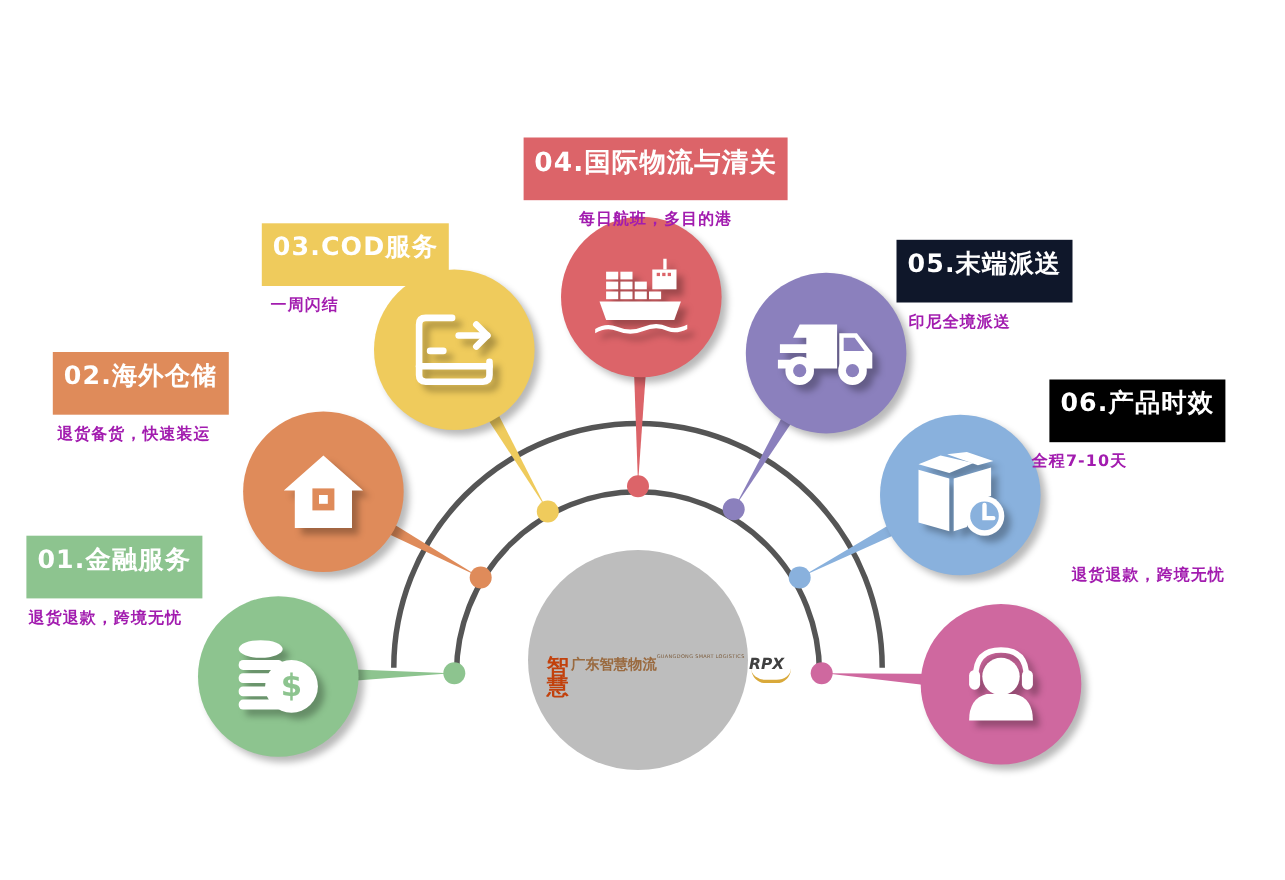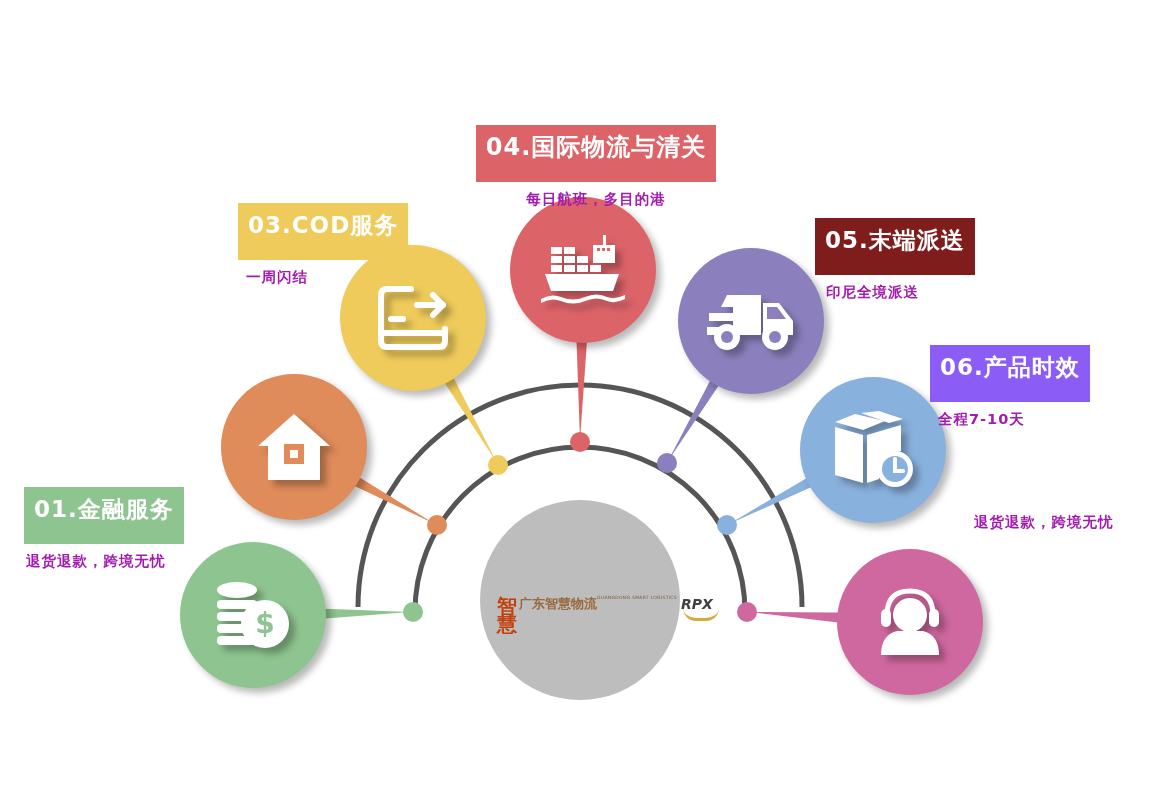--- a/index.html
+++ b/index.html
@@ -154,38 +154,42 @@
         <path d="M4 68 Q4 48 20 44 L46 44 Q62 48 62 68 Z"></path>
       </g>
     </svg>
   </div>
 
   <div class="label" style="left:24px;top:487px;">
     <div class="tag" style="background:#8dc48f;">01.金融服务</div>
     <div class="sub" style="margin-left:2px;">退货退款，跨境无忧</div>
   </div>
 
+  <div class="label" style="left:48px;top:320px;">
+    <div class="tag" style="background:#df8b5a;">02.海外仓储</div>
+    <div class="sub" style="margin-left:4px;">退货备货，快速装运</div>
+  </div>
 
   <div class="label" style="left:238px;top:203px;">
     <div class="tag" style="background:#efcb5c;">03.COD服务</div>
     <div class="sub" style="margin-left:8px;">一周闪结</div>
   </div>
 
   <div class="label" style="left:470px;top:125px;text-align:center;width:252px;">
     <div class="tag" style="background:#dc6469;font-size:24px;">04.国际物流与清关</div>
     <div class="sub">每日航班，多目的港</div>
   </div>
 
   <div class="label" style="left:815px;top:218px;">
-    <div class="tag" style="background:#7f1d1d;">05.末端派送</div>
+    <div class="tag" style="background:#0f172a;">05.末端派送</div>
     <div class="sub" style="margin-left:11px;">印尼全境派送</div>
   </div>
 
   <div class="label" style="left:930px;top:345px;">
-    <div class="tag" style="background:#8b5cf6;">06.产品时效</div>
+    <div class="tag" style="background:#000000;margin-left:24px;">06.产品时效</div>
     <div class="sub" style="margin-left:8px;">全程7-10天</div>
   </div>
 
   <div class="label" style="left:968px;top:505px;">
     <div class="sub" style="margin-left:6px;">退货退款，跨境无忧</div>
   </div>
 
 </div>
 
 </body></html>

